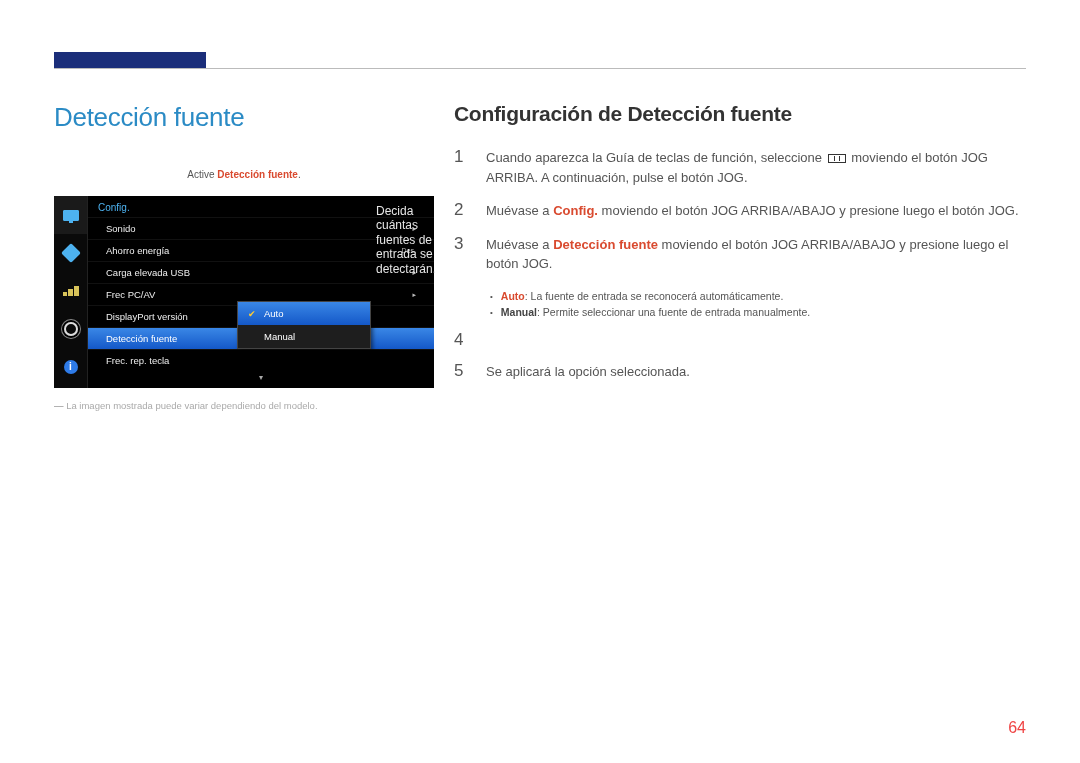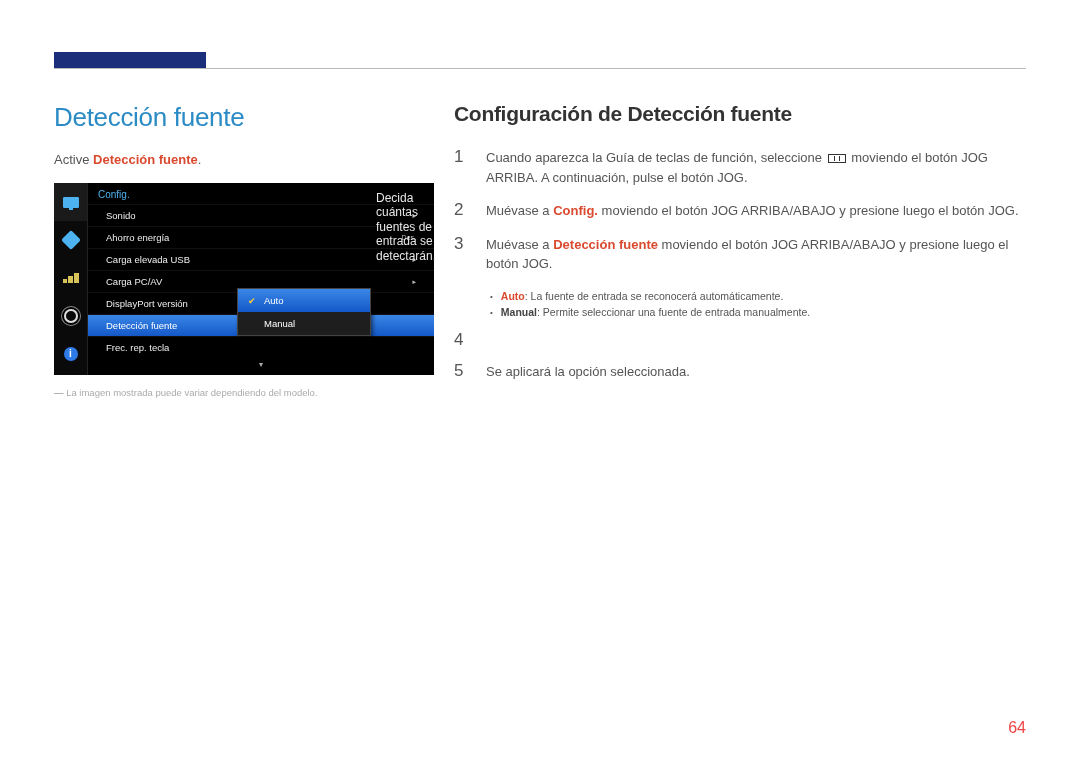--- a/index.html
+++ b/index.html
@@ -32,23 +32,24 @@
       left: 54px;
       width: 380px;
     }
     .main-title {
       font-size: 26px;
       color: #2b8bc5;
       font-weight: 500;
       letter-spacing: -0.3px;
     }
     .intro-line {
-      margin-top: 19px;
-      font-size: 13px;
+      margin-top: 36px;
+      font-size: 10px;
       color: #555;
+      text-align: center;
     }
     .intro-line .red-bold { color: #d94a2f; font-weight: bold; }
 
     .osd {
       margin-top: 16px;
       width: 380px;
       background: #000;
       color: #eee;
       font-size: 0;
       display: flex;
@@ -308,21 +309,21 @@
       </div>
       <div class="osd-item">
         <span>Ahorro energía</span>
         <span class="caret">Des.</span>
       </div>
       <div class="osd-item">
         <span>Carga elevada USB</span>
         <span class="caret">▸</span>
       </div>
       <div class="osd-item">
-        <span>Carga PC/AV</span>
+        <span>Frec PC/AV</span>
         <span class="caret">▸</span>
       </div>
       <div class="osd-item">
         <span>DisplayPort versión</span>
         <span class="caret"></span>
       </div>
       <div class="osd-item sel">
         <span>Detección fuente</span>
         <span class="caret"></span>
       </div>

